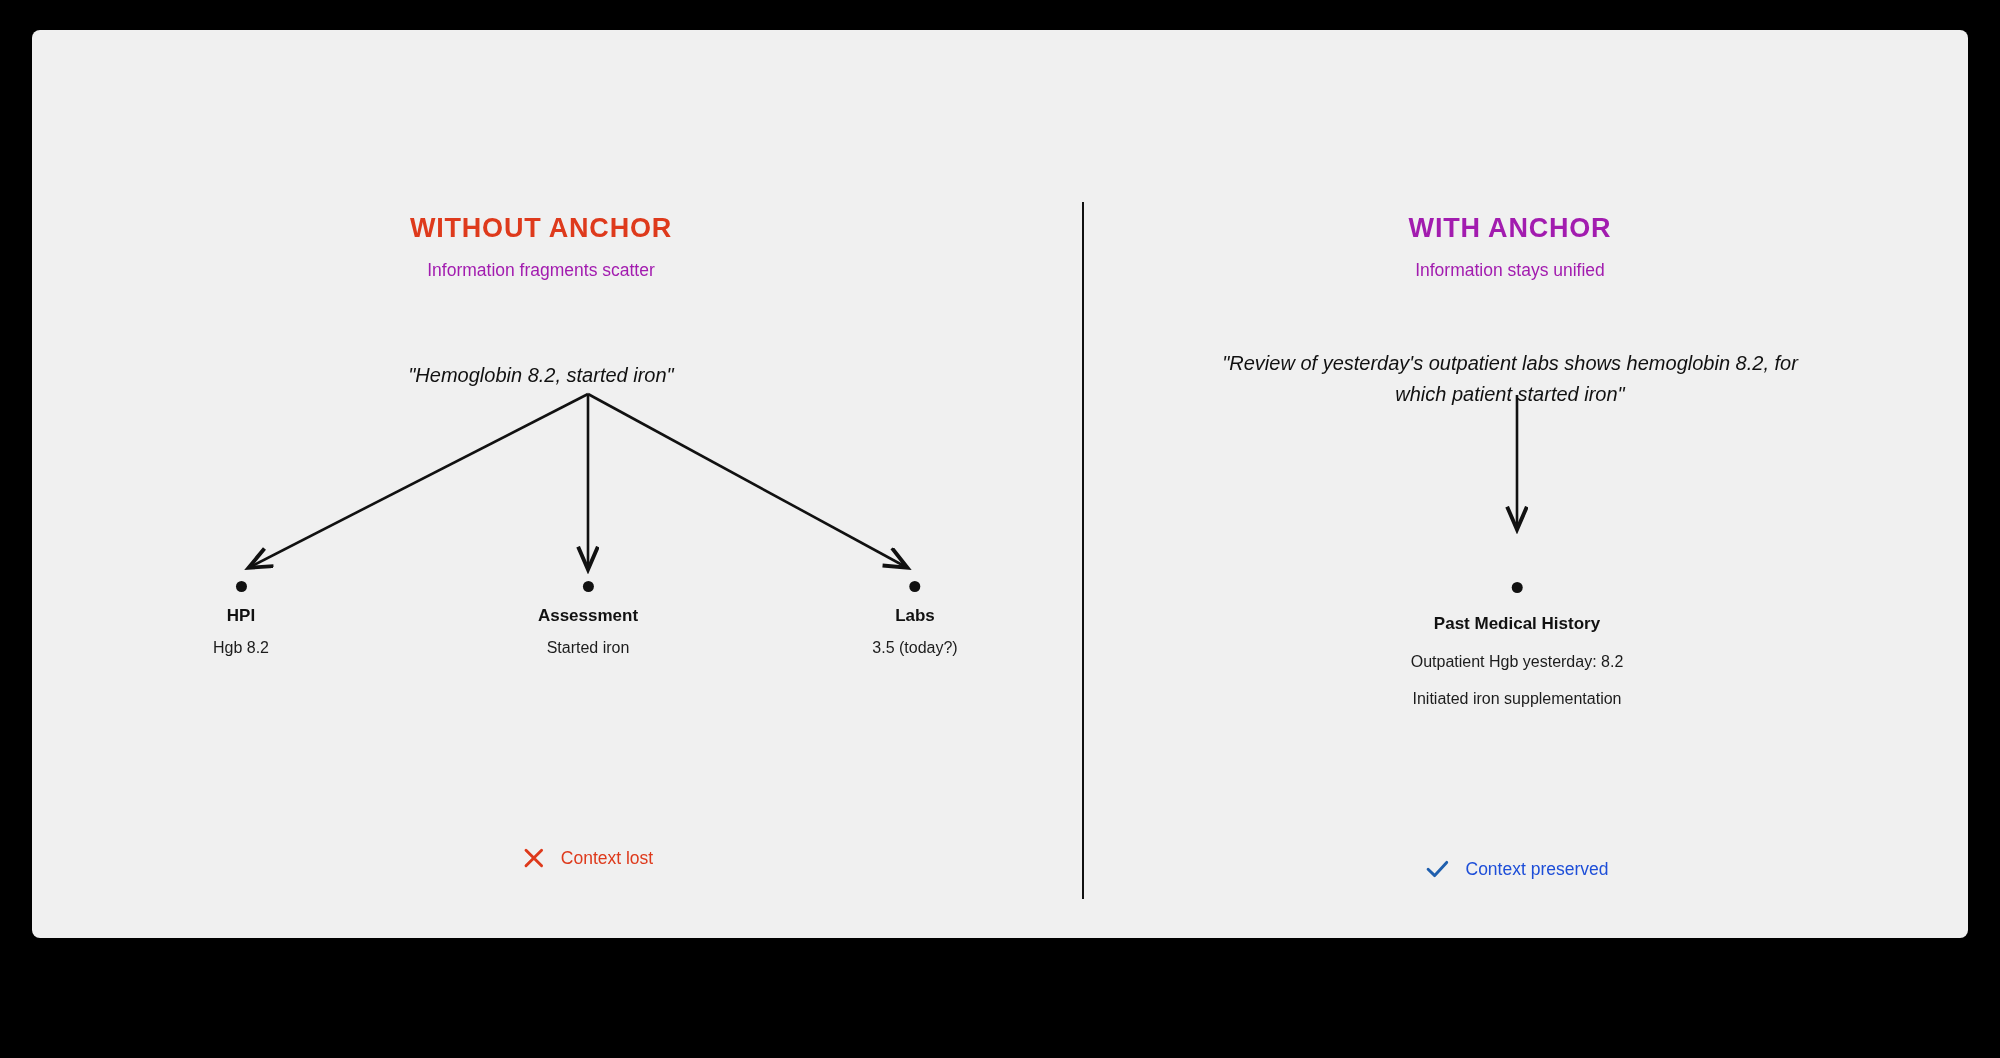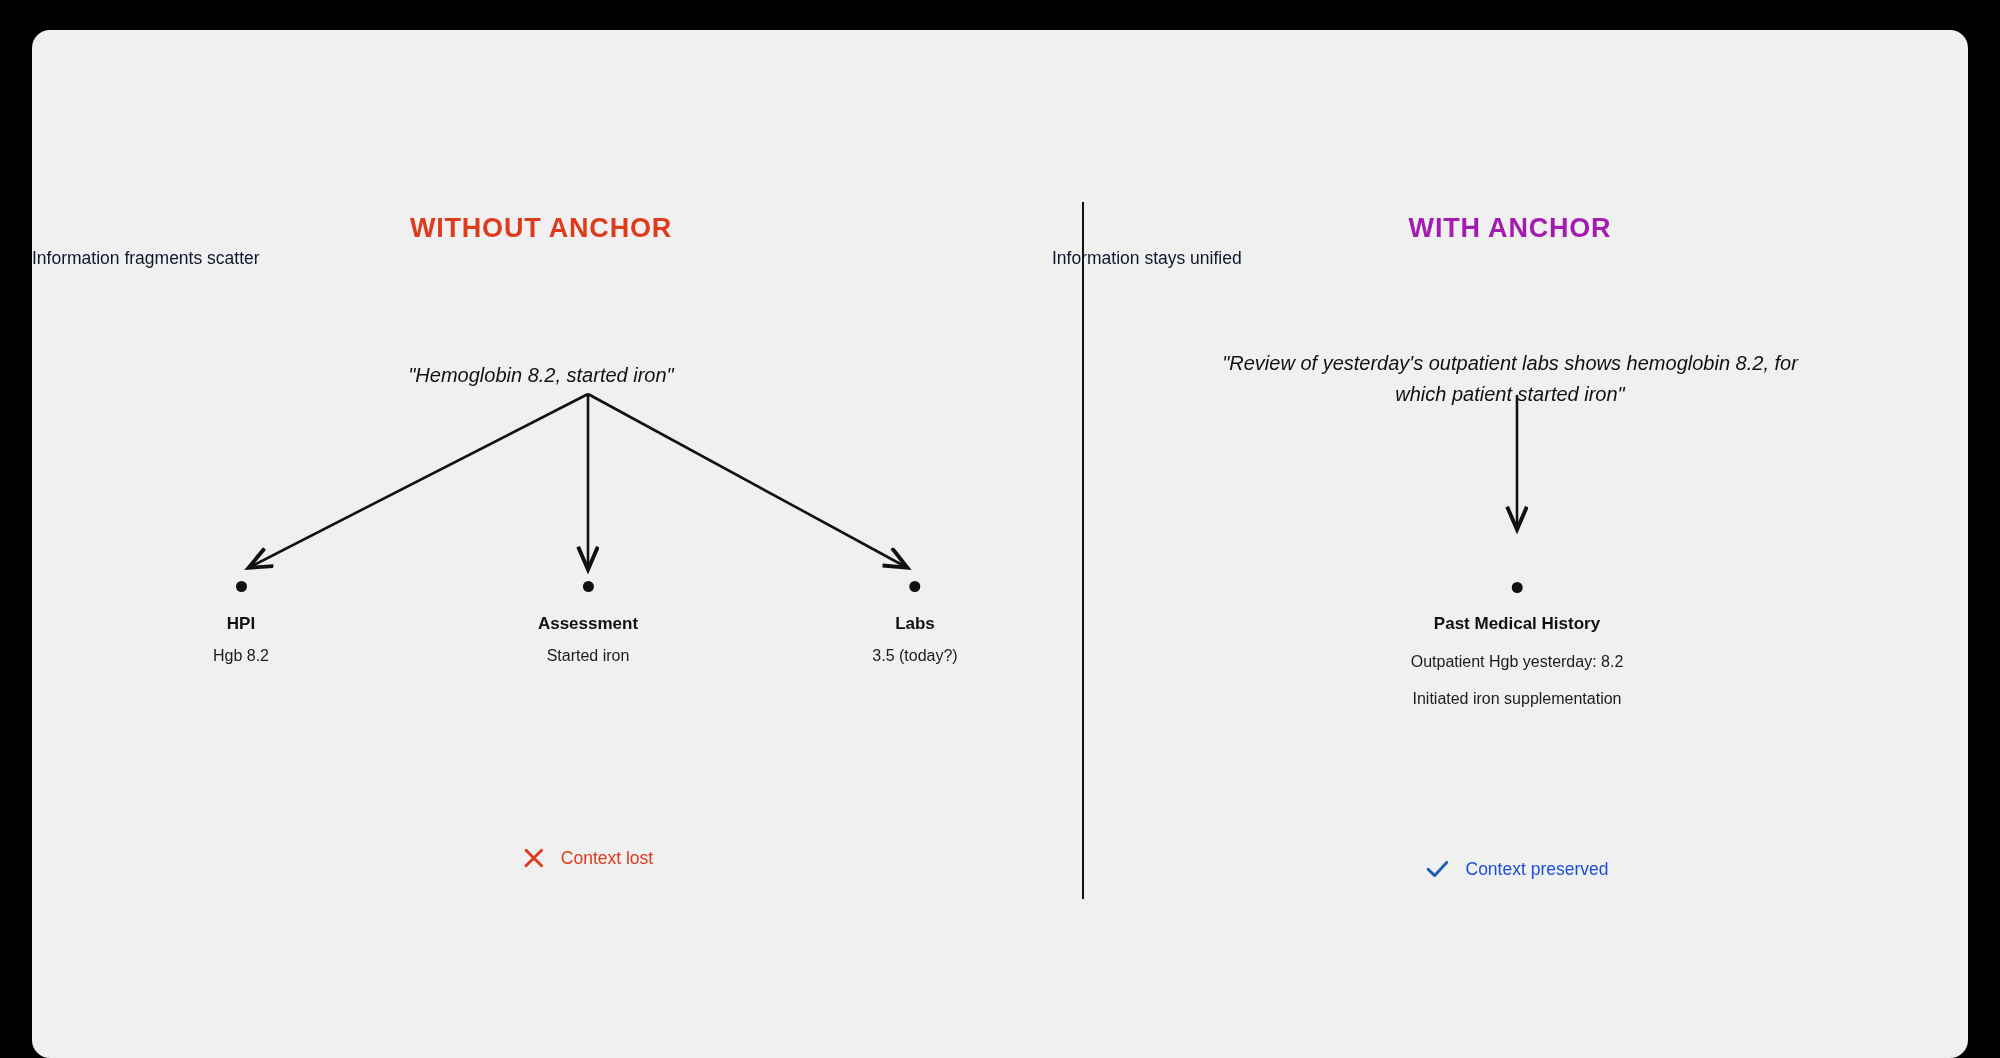--- a/index.html
+++ b/index.html
@@ -30,23 +30,23 @@
     height: 1058px;
     pointer-events: none;
   }
 
   
   #card {
     position: absolute;
     left: 32px;
     top: 30px;
     width: 1936px;
-    height: 1028px;
+    height: 908px;
     background: #F0F0F0;
-    border-radius: 18px;
+    border-radius: 8px;
     overflow: hidden;
   }
 
   
   #divider {
     position: absolute;
     left: 1050px;
     top: 172px;
     width: 2px;
     height: 697px;
@@ -72,24 +72,24 @@
     letter-spacing: 0.8px;
     top: 183px;
   }
   #heading-left  { color: #DE3A1C; }
   #heading-right { color: #a21caf; }
 
   .panel-sub {
     position: absolute;
     left: 0;
     width: 100%;
-    text-align: left;
+    text-align: center;
     font-size: 17.5px;
-    color: #0f172a;
-    top: 218px;
+    color: #a21caf;
+    top: 230px;
   }
 
   
   .quote {
     position: absolute;
     font-style: italic;
     font-size: 20px;
     color: #111111;
     text-align: center;
     line-height: 1.55;
@@ -127,21 +127,21 @@
     width: 11px;
     height: 11px;
     border-radius: 50%;
     background: #111111;
     margin: 0 auto;
   }
   .node-title {
     font-size: 17px;
     font-weight: bold;
     color: #111111;
-    margin-top: 22px;
+    margin-top: 14px;
     white-space: nowrap;
   }
   .node-detail {
     font-size: 16px;
     color: #1c1c1c;
     margin-top: 13px;
     white-space: nowrap;
   }
 
   #node-hpi        { left: 209px; top: 551px; }

